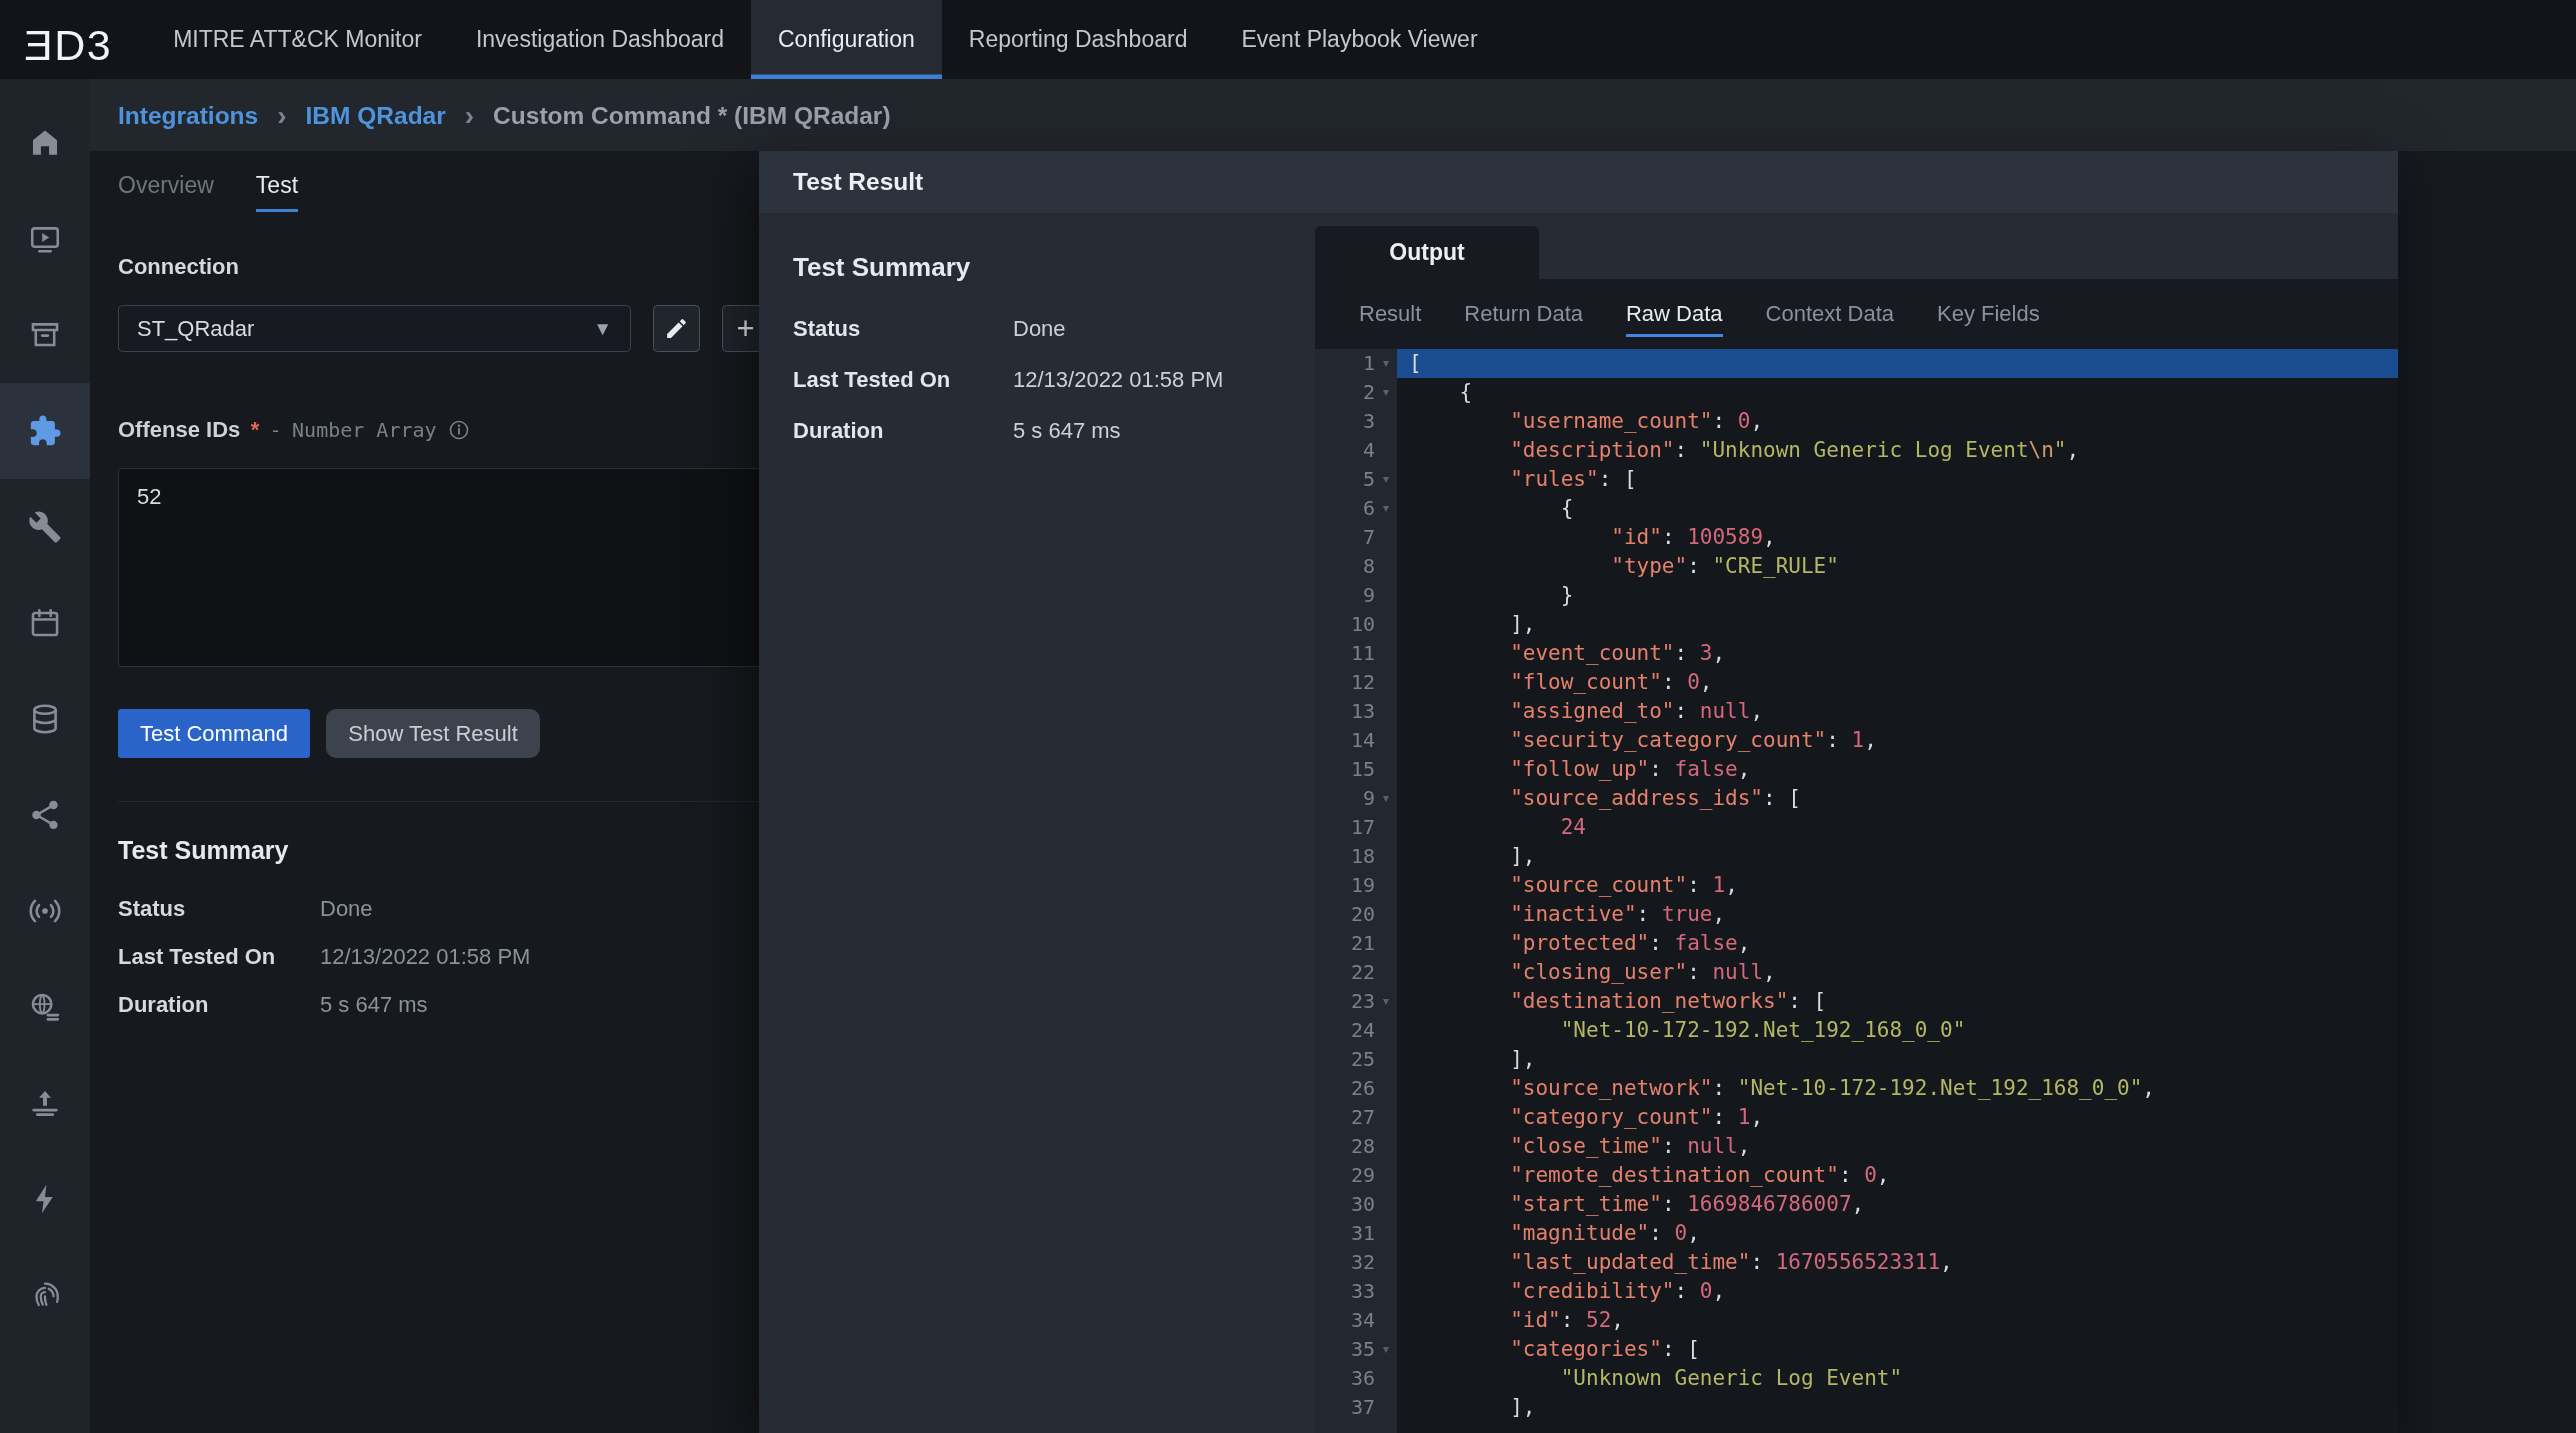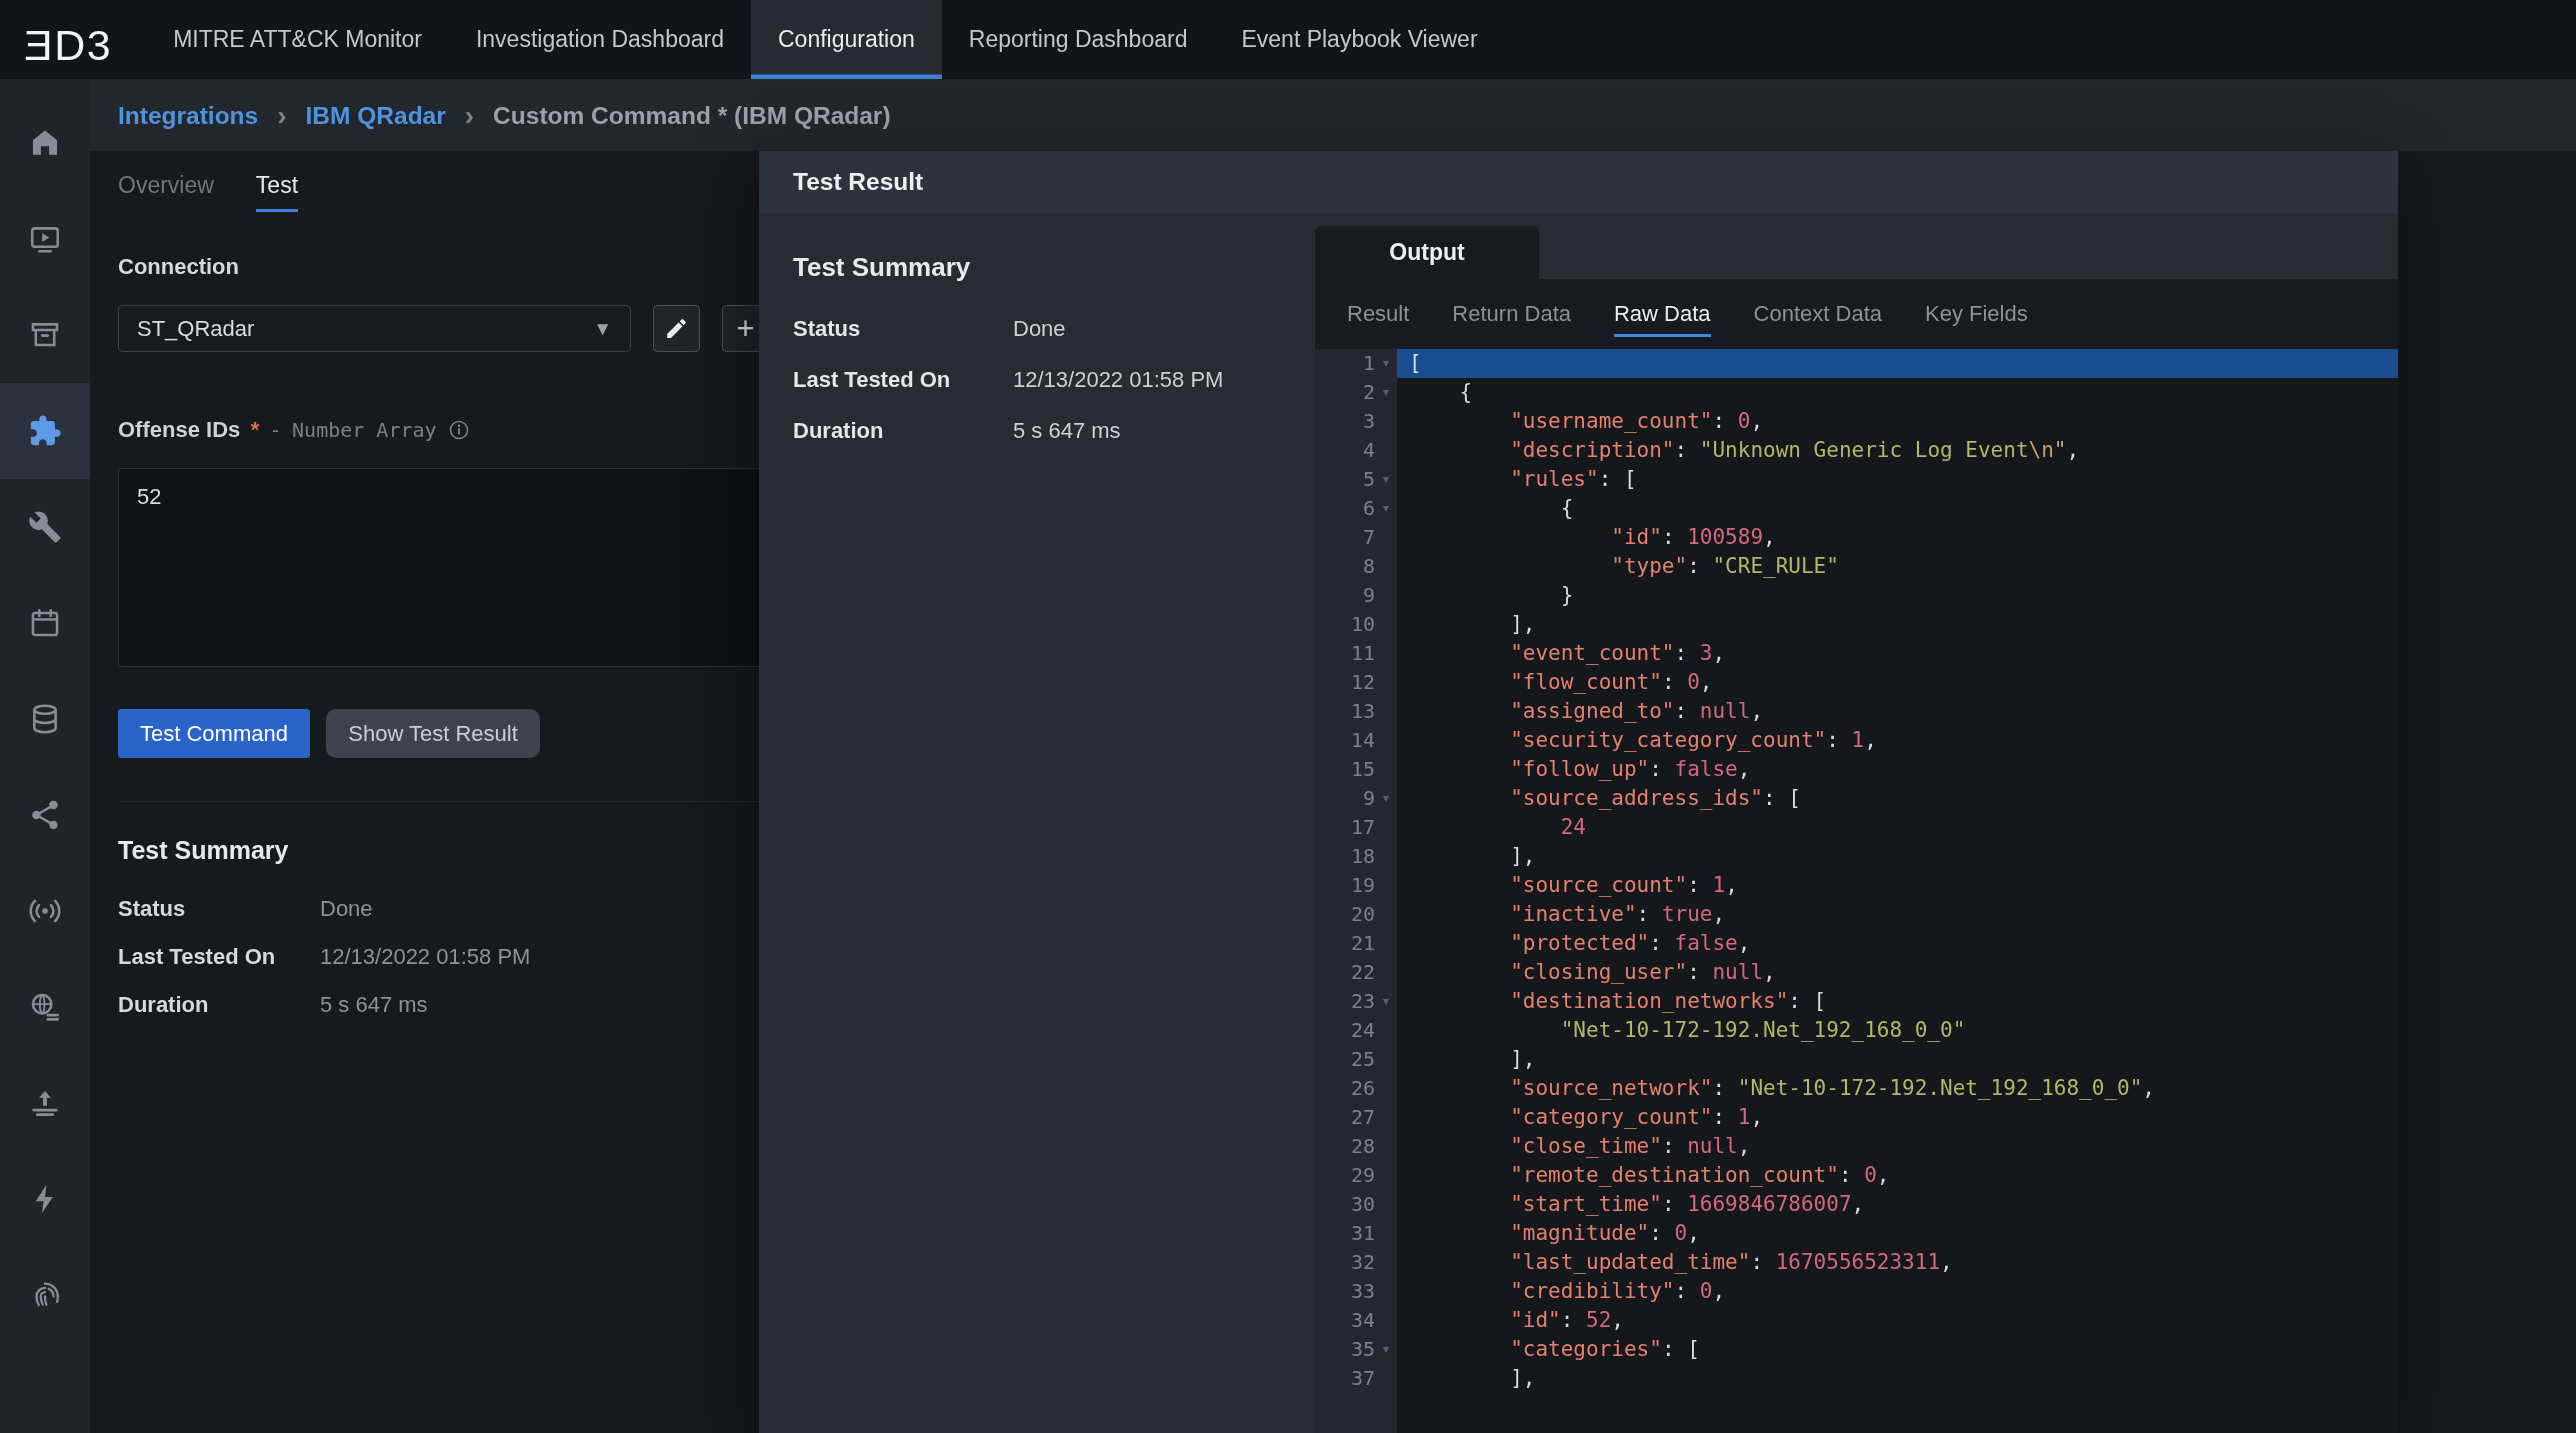--- a/index.html
+++ b/index.html
@@ -59,21 +59,21 @@
   .modal-body{flex:1;display:flex;min-height:0;}
   .modal-left{width:556px;flex:none;padding:39px 0 0 34px;box-sizing:border-box;}
   .modal-left .summary-title{font-size:26px;}
   .modal-left .summary-rows{margin-top:33px;}
   .modal-left .summary-row{margin-bottom:25px;}
   .modal-left .summary-label{width:220px;color:#e3e6ea;}
   .modal-left .summary-value{color:#ccd1d7;}
 
   .output-area{flex:1;display:flex;flex-direction:column;min-width:0;padding-top:13.4px;}
   .output-tab{width:224px;height:53px;background:#171a20;border-radius:6px 6px 0 0;display:flex;align-items:center;justify-content:center;font-size:23px;font-weight:bold;color:#edeff3;cursor:pointer;flex:none;}
-  .output-tabs-row{height:70px;background:#171a20;display:flex;align-items:stretch;gap:43px;padding-left:32px;font-size:22px;flex:none;}
+  .output-tabs-row{height:70px;background:#171a20;display:flex;align-items:stretch;gap:43px;padding-left:44px;font-size:22px;flex:none;}
   .otab{color:#8a919b;cursor:pointer;display:flex;align-items:center;position:relative;white-space:nowrap;}
   .otab.active{color:#e9edf2;}
   .otab.active::after{content:"";position:absolute;left:0;right:0;bottom:12px;height:3px;background:#3f87e0;}
 
   
   .code-editor{flex:1;position:relative;background:#14171c;overflow:hidden;font-family:"DejaVu Sans Mono",monospace;}
   .gutter-bg{position:absolute;left:0;top:0;bottom:0;width:82px;background:#23272f;}
   .code-lines{position:relative;}
   .code-line{display:flex;height:29px;line-height:29px;font-size:21px;}
   .gutter-cell{width:82px;flex:none;display:flex;justify-content:flex-end;align-items:center;color:#79818c;font-size:20px;}
@@ -529,20 +529,27 @@
               </div>
               <div class="code-line">
                 <div class="gutter-cell">
                   <span class="gutter-num">35</span>
                   <span class="gutter-fold">▾</span>
                 </div>
                 <div class="code-text"><span class="tok-p">        </span><span class="tok-k">"categories"</span><span class="tok-p">: [</span></div>
               </div>
               <div class="code-line">
                 <div class="gutter-cell">
+                  <span class="gutter-num">36</span>
+                  <span class="gutter-fold"></span>
+                </div>
+                <div class="code-text"><span class="tok-p">            </span><span class="tok-s">"Unknown Generic Log Event"</span></div>
+              </div>
+              <div class="code-line">
+                <div class="gutter-cell">
                   <span class="gutter-num">37</span>
                   <span class="gutter-fold"></span>
                 </div>
                 <div class="code-text"><span class="tok-p">        ],</span></div>
               </div>
             </div>
         </div>
       </div>
     </div>
   </div>

